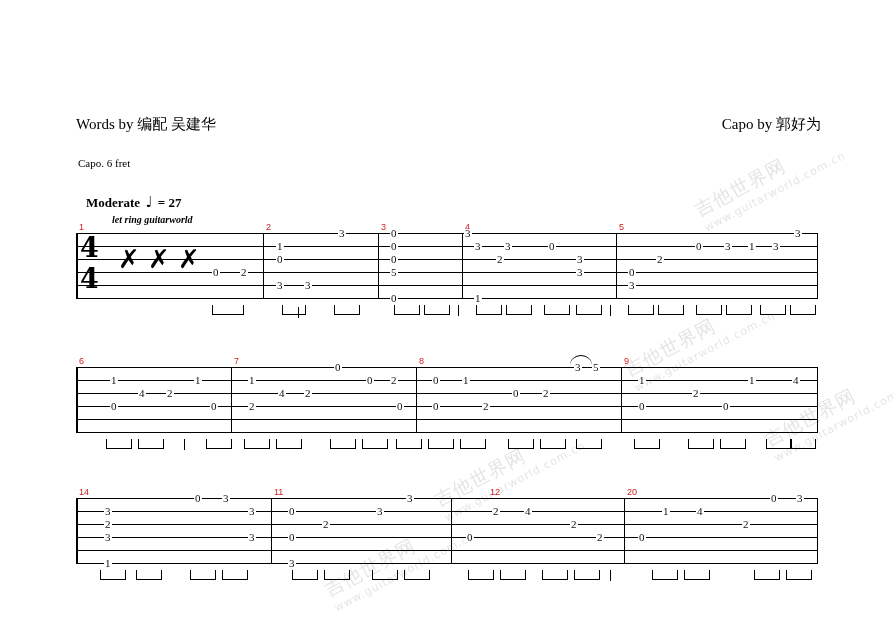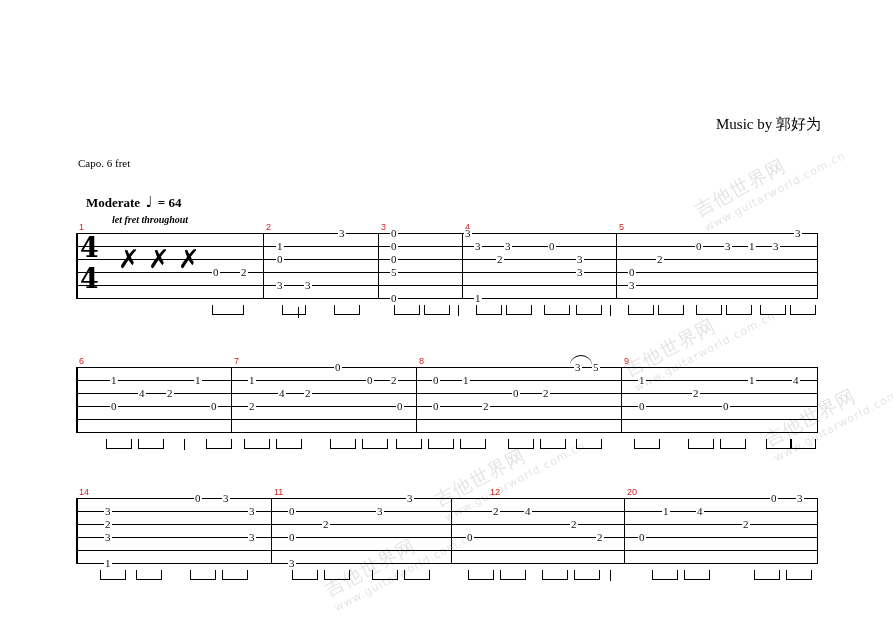--- a/index.html
+++ b/index.html
@@ -201,28 +201,29 @@
   </div>
   <div class="wm" style="left:430px; top:490px;">
     <span class="big">吉他世界网</span>
     <span class="small">www.guitarworld.com.cn</span>
   </div>
   <div class="wm" style="left:320px; top:580px;">
     <span class="big">吉他世界网</span>
     <span class="small">www.guitarworld.com.cn</span>
   </div>
 
-  <div class="music-by">Music by 郭好为</div>
+  <div class="words-by">Words by 编配 吴建华</div>
+  <div class="music-by">Capo by 郭好为</div>
   <div class="capo">Capo. 6 fret</div>
   <div class="tempo">
     <span>Moderate</span>
     <span class="note">♩</span>
-    <span>= 64</span>
-  </div>
-  <div class="letring">let fret throughout</div>
+    <span>= 27</span>
+  </div>
+  <div class="letring">let ring guitarworld</div>
 
   <div class="system" style="top:233px;">
     <div class="staff">
       <div class="line"></div>
       <div class="line"></div>
       <div class="line"></div>
       <div class="line"></div>
       <div class="line"></div>
       <div class="line"></div>
 

